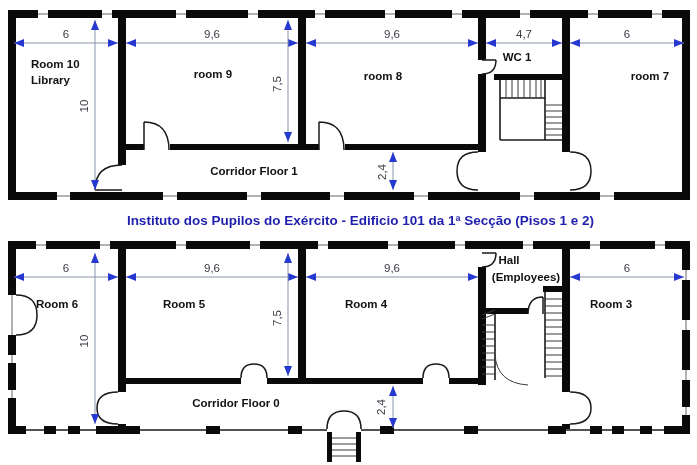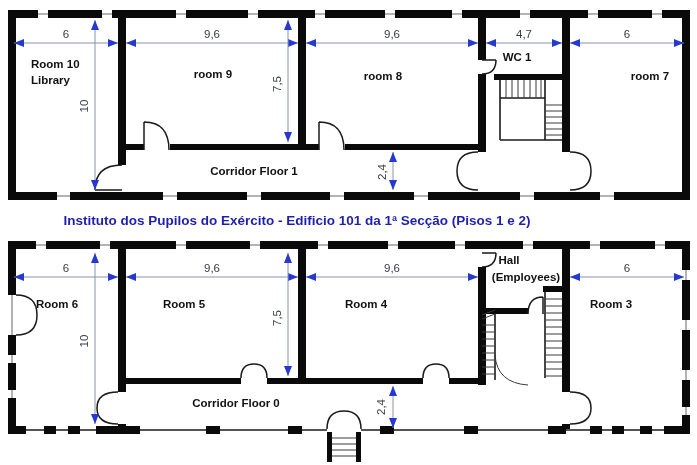--- a/index.html
+++ b/index.html
@@ -2,21 +2,21 @@
 <html><head>
 <meta charset="utf-8">
 <style>
   html,body{margin:0;padding:0;background:#fff;}
   #stage{position:relative;width:697px;height:465px;background:#ffffff;overflow:hidden;
          font-family:"Liberation Sans","DejaVu Sans",sans-serif;}
   svg{position:absolute;left:0;display:block;}
   #plan1{top:0;}
   #plan0{top:237px;}
   #title{position:absolute;top:206px;left:0;width:594px;height:31px;line-height:29px;
-         text-align:center;font-weight:bold;font-size:13.5px;color:#1f1fad;}
+         text-align:right;font-weight:bold;font-size:13.5px;color:#1f1fad;}
   .wl{stroke:#9a9a9a;stroke-width:1.5;}          
   .w{fill:#0a0a0a;}                               
   .tl{stroke:#1a1a1a;stroke-width:1.6;fill:none;} 
   .tr{stroke:#3a3a3a;stroke-width:1;fill:none;}   
   .door{stroke:#1a1a1a;stroke-width:1.5;fill:none;}
   .dm{stroke:#8a93ad;stroke-width:1;fill:none;}   
   .rl{font:bold 11.5px "Liberation Sans","DejaVu Sans",sans-serif;fill:#111;}
   .dt{font:11.5px "Liberation Sans","DejaVu Sans",sans-serif;fill:#3a3a44;}
   .mid{text-anchor:middle;}
 </style>

